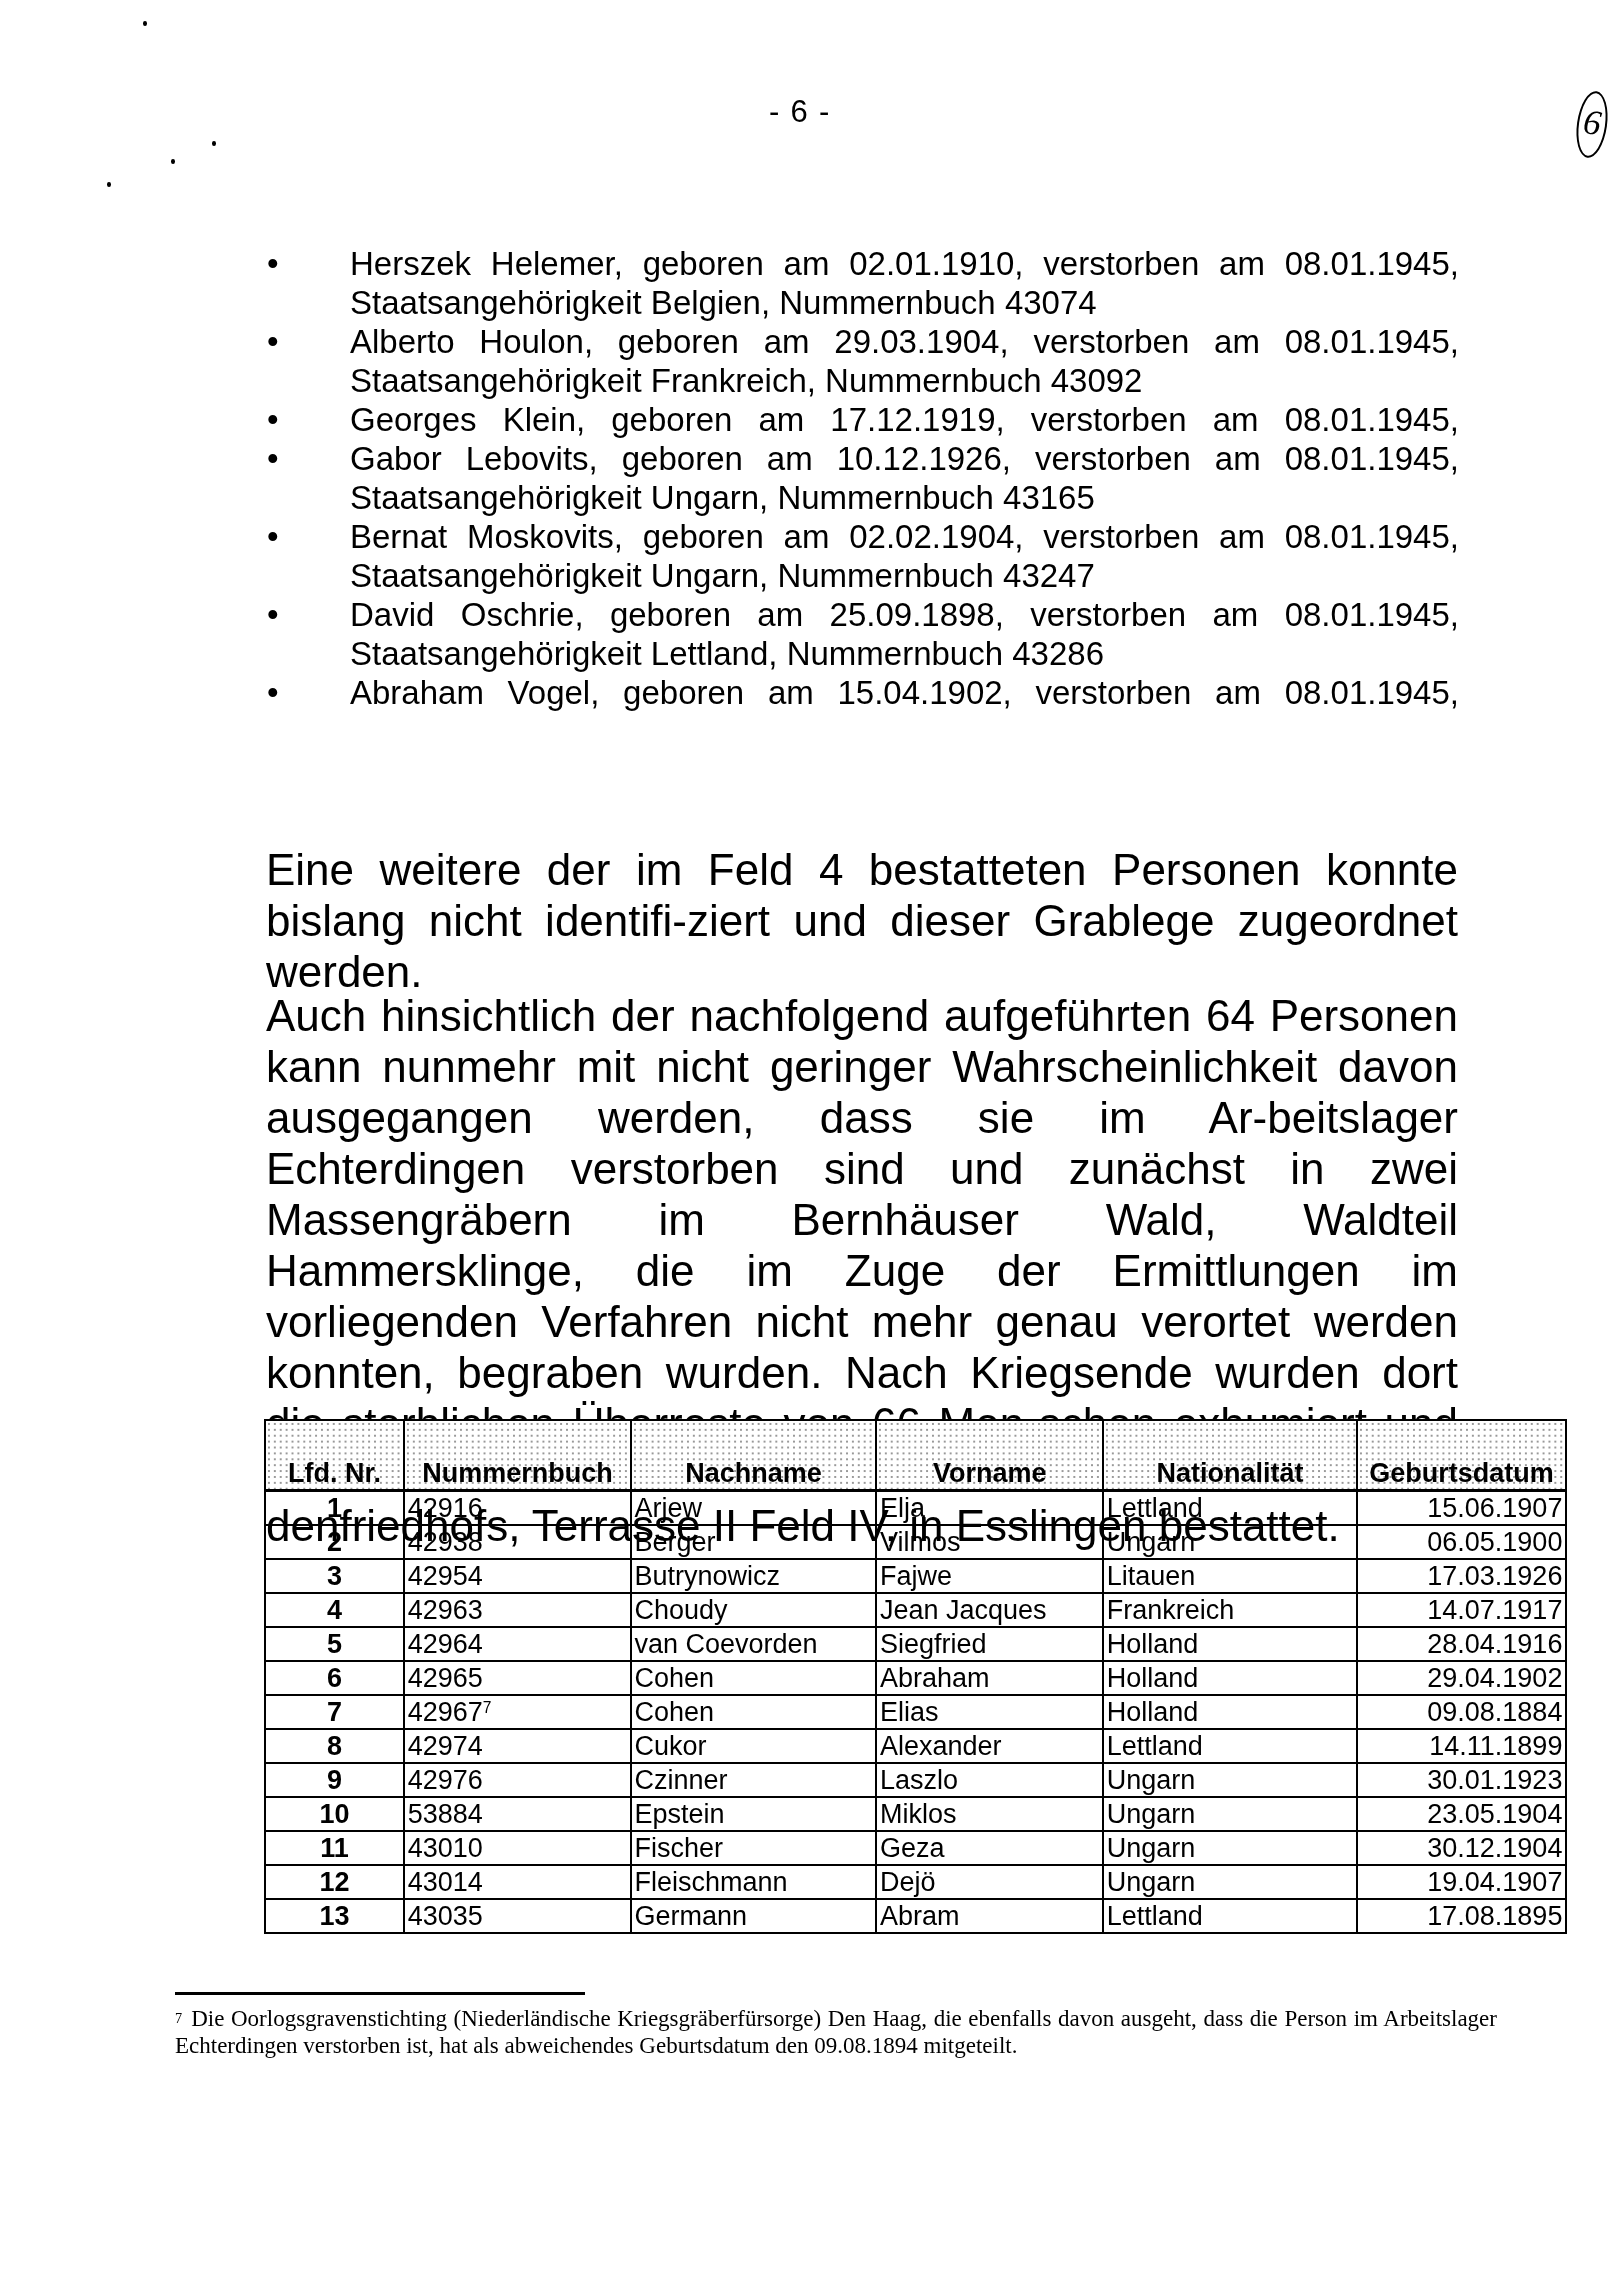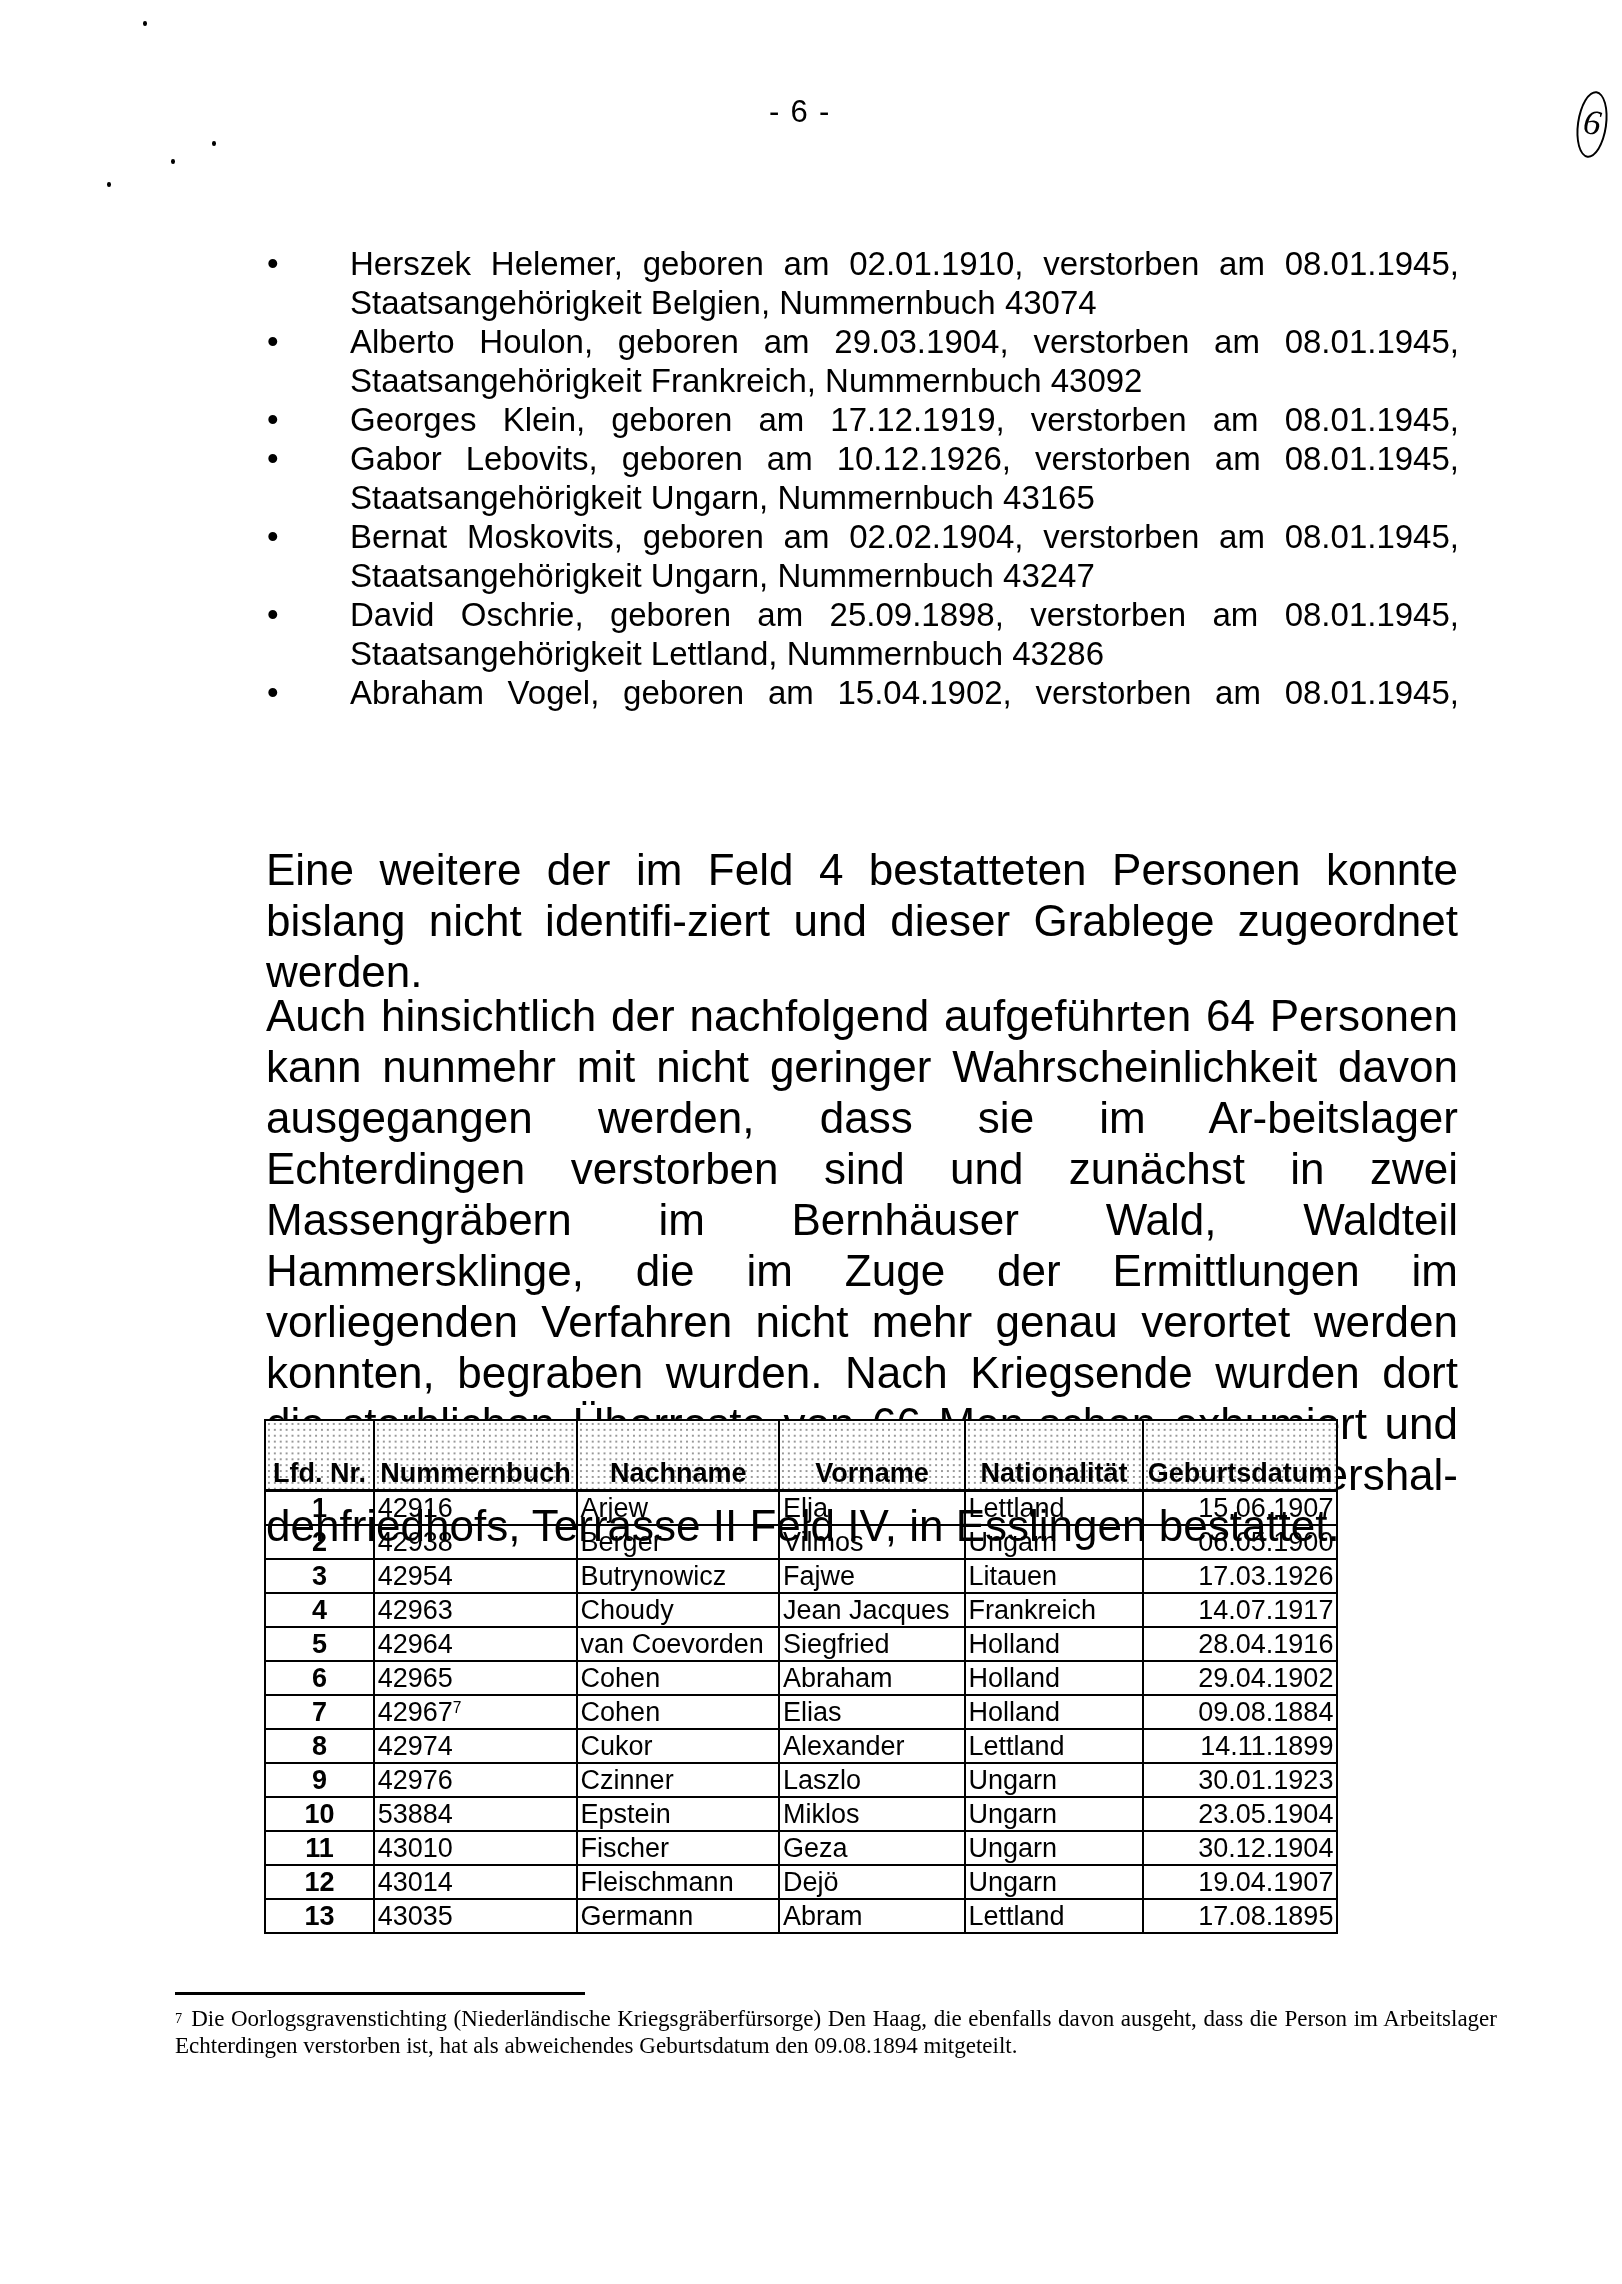--- a/index.html
+++ b/index.html
@@ -8,21 +8,21 @@
   .stamp { position: absolute; left: 1577px; top: 91px; width: 26px; height: 63px; border: 2.6px solid #000; border-radius: 50%; transform: rotate(8deg); font-family: "Liberation Serif", serif; font-style: italic; font-size: 35px; line-height: 60px; text-align: center; }
   .specks span { position: absolute; width: 3.9px; height: 4.6px; background: #000; border-radius: 50%; }
   .bullets { position: absolute; left: 267px; top: 244px; width: 1192px; margin: 0; padding: 0; list-style: none; font-size: 33px; line-height: 39px; }
   .bullets li { position: relative; padding-left: 83px; margin-bottom: 0; text-align: justify; text-align-last: left; }
   .bullets li .bullet { position: absolute; left: 0; top: 0; font-size: 33px; }
   .bullets li .line1 { display: block; text-align: justify; text-align-last: justify; }
   .bullets li .line2 { display: block; }
   .para { position: absolute; left: 266px; width: 1192px; margin: 0; font-size: 44px; line-height: 51px; text-align: justify; }
   .para1 { top: 844px; }
   .para2 { top: 990px; }
-  table.persons { position: absolute; left: 264px; top: 1419px; width: 1074px; border-collapse: collapse; font-size: 27px; }
+  table.persons { position: absolute; left: 264px; top: 1419px; width: 1303px; border-collapse: collapse; font-size: 27px; }
   table.persons th, table.persons td { border: 2px solid #000; padding: 0 2.6px; height: 32px; line-height: 32px; white-space: nowrap; }
   table.persons th { font-weight: bold; height: 68px; vertical-align: bottom; text-align: center; background: #fff; background-image: radial-gradient(#999 0.7px, transparent 1px); background-size: 5.9px 5.9px; }
   table.persons thead tr { border-bottom: 3.9px solid #000; }
   td.nr { font-weight: bold; text-align: center; width: 126px; }
   td.nb { width: 210px; padding-left: 1.3px; }
   td.nn { width: 228px; padding-left: 1.3px; }
   td.vn { width: 210px; padding-left: 1.3px; }
   td.nat { width: 236px; padding-left: 1.3px; }
   td.gd { text-align: right; width: 193px; }
   sup.fn { font-size: 15.6px; vertical-align: top; position: relative; top: -3.9px; }

